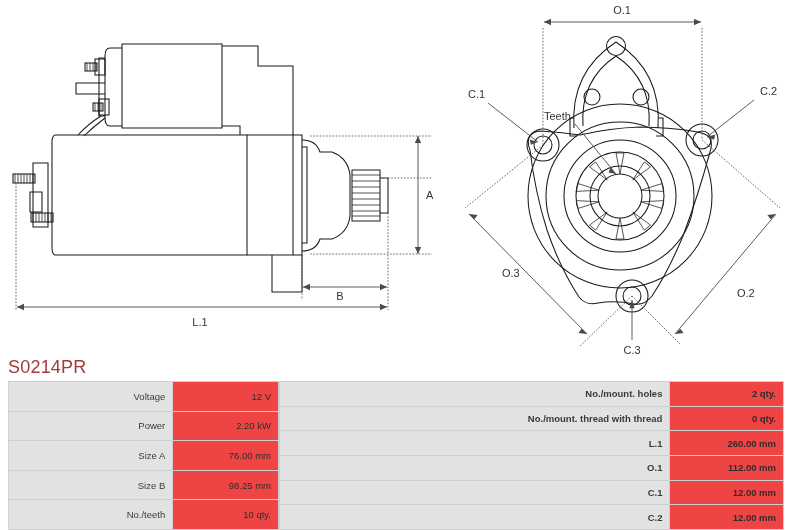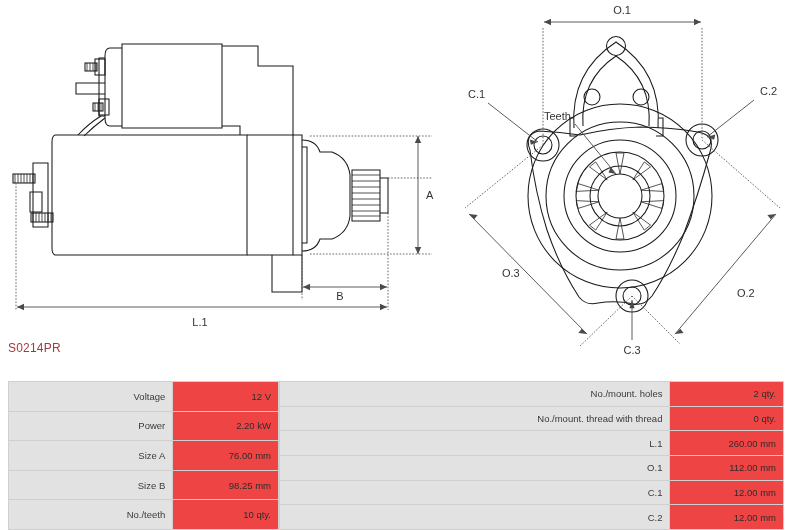--- a/index.html
+++ b/index.html
@@ -33,42 +33,42 @@
   .dim  { fill: none; stroke: #4a4a4a; stroke-width: 0.9; }
   .dimdot { fill: none; stroke: #555; stroke-width: 0.9; stroke-dasharray: 1.6 1.6; }
   .dimlbl {
     font-family: "Liberation Sans", sans-serif;
     font-size: 11px; fill: #333333;
   }
 
   
   #part-number {
     position: absolute;
-    left: 8px; top: 341px;
-    font-size: 12px;
+    left: 8px; top: 357px;
+    font-size: 18px;
     color: #a33a3a;
     letter-spacing: .2px;
   }
 
   
   #spec-area {
     position: absolute;
     left: 0; top: 381px;
     width: 791px; height: 149px;
     display: flex;
     gap: 0;
   }
   .spec-table {
     border-collapse: collapse;
     table-layout: fixed;
     font-size: 9.5px;
     color: #2d2d2d;
   }
   .spec-table.left  { width: 271px; margin-left: 8px; }
-  .spec-table.right { width: 505px; }
+  .spec-table.right { width: 505px; font-weight: bold; }
   .spec-table tr { height: 23.2px; }
   .spec-table td {
     padding: 0 7px;
     border: 1px solid #cfcfcf;
     white-space: nowrap;
     overflow: hidden;
   }
   .cell-label {
     background: #e2e2e2;
     text-align: right;

